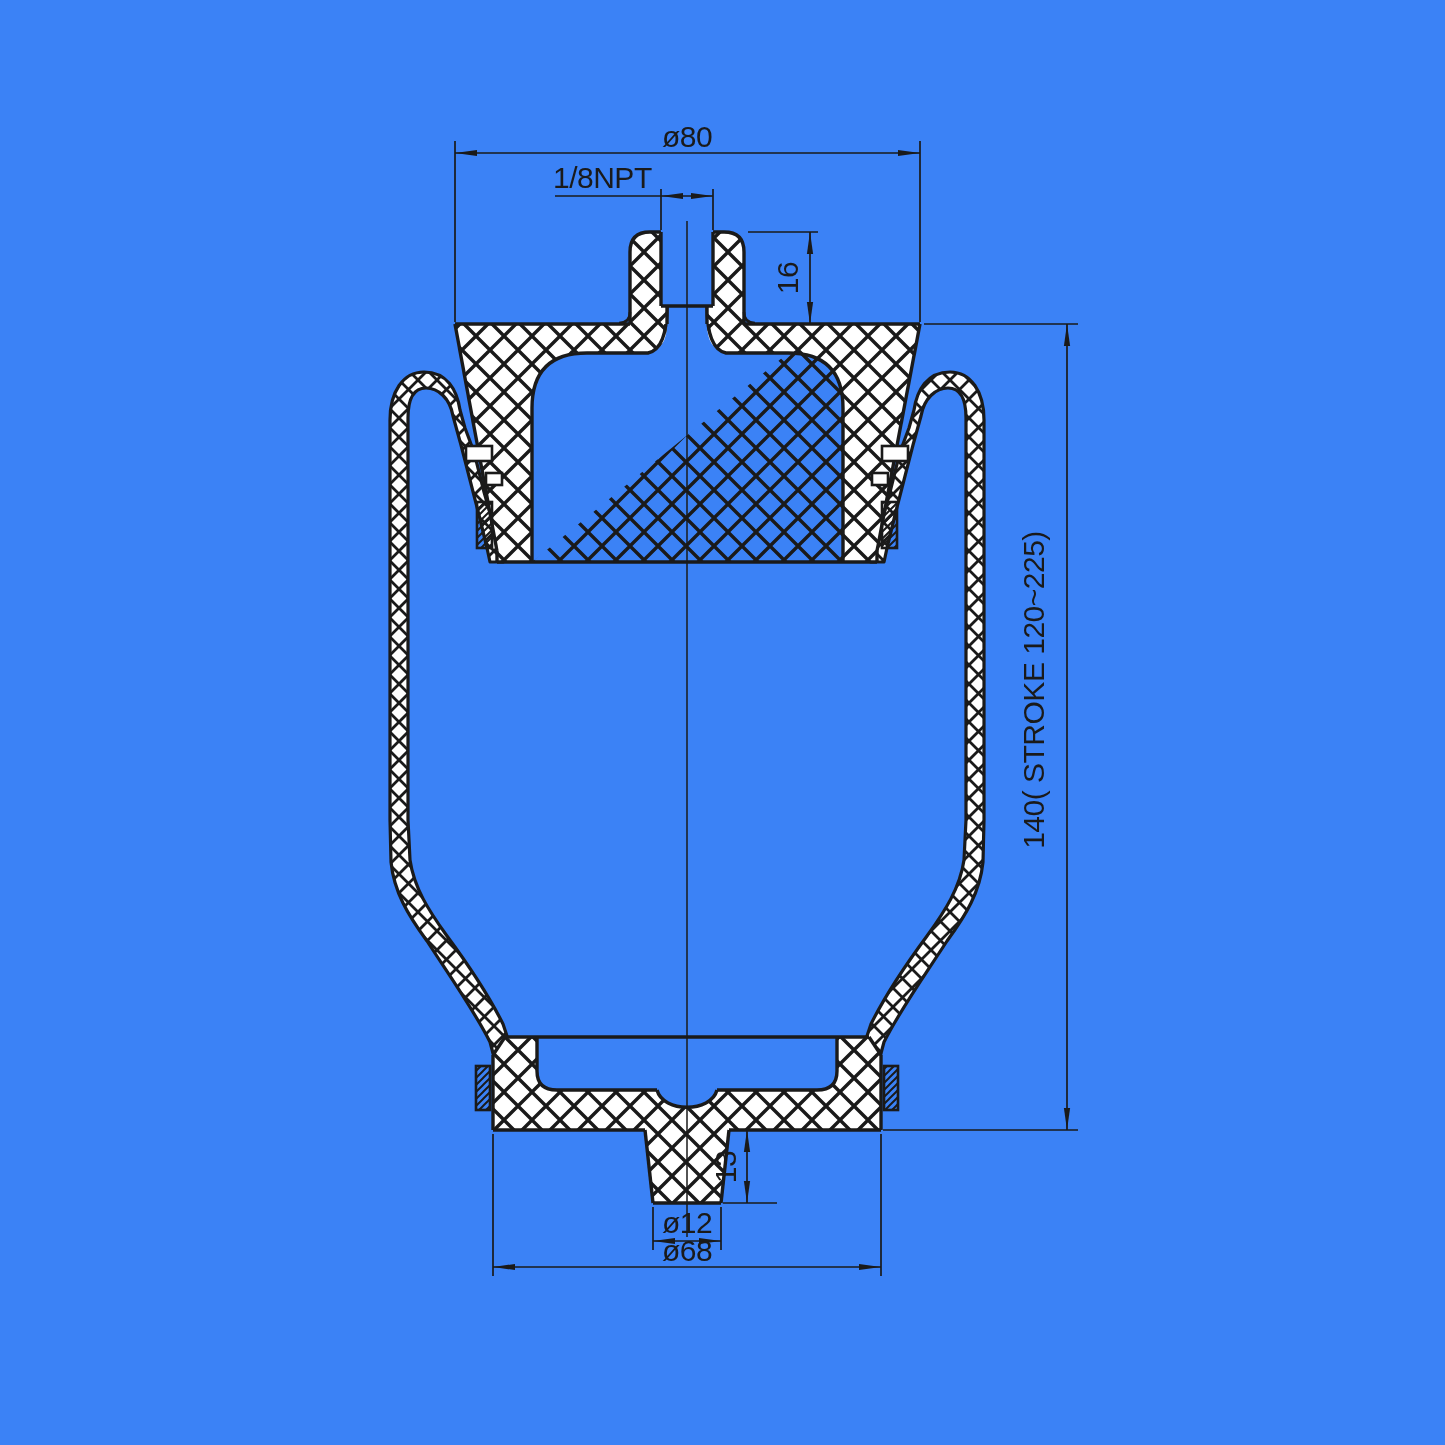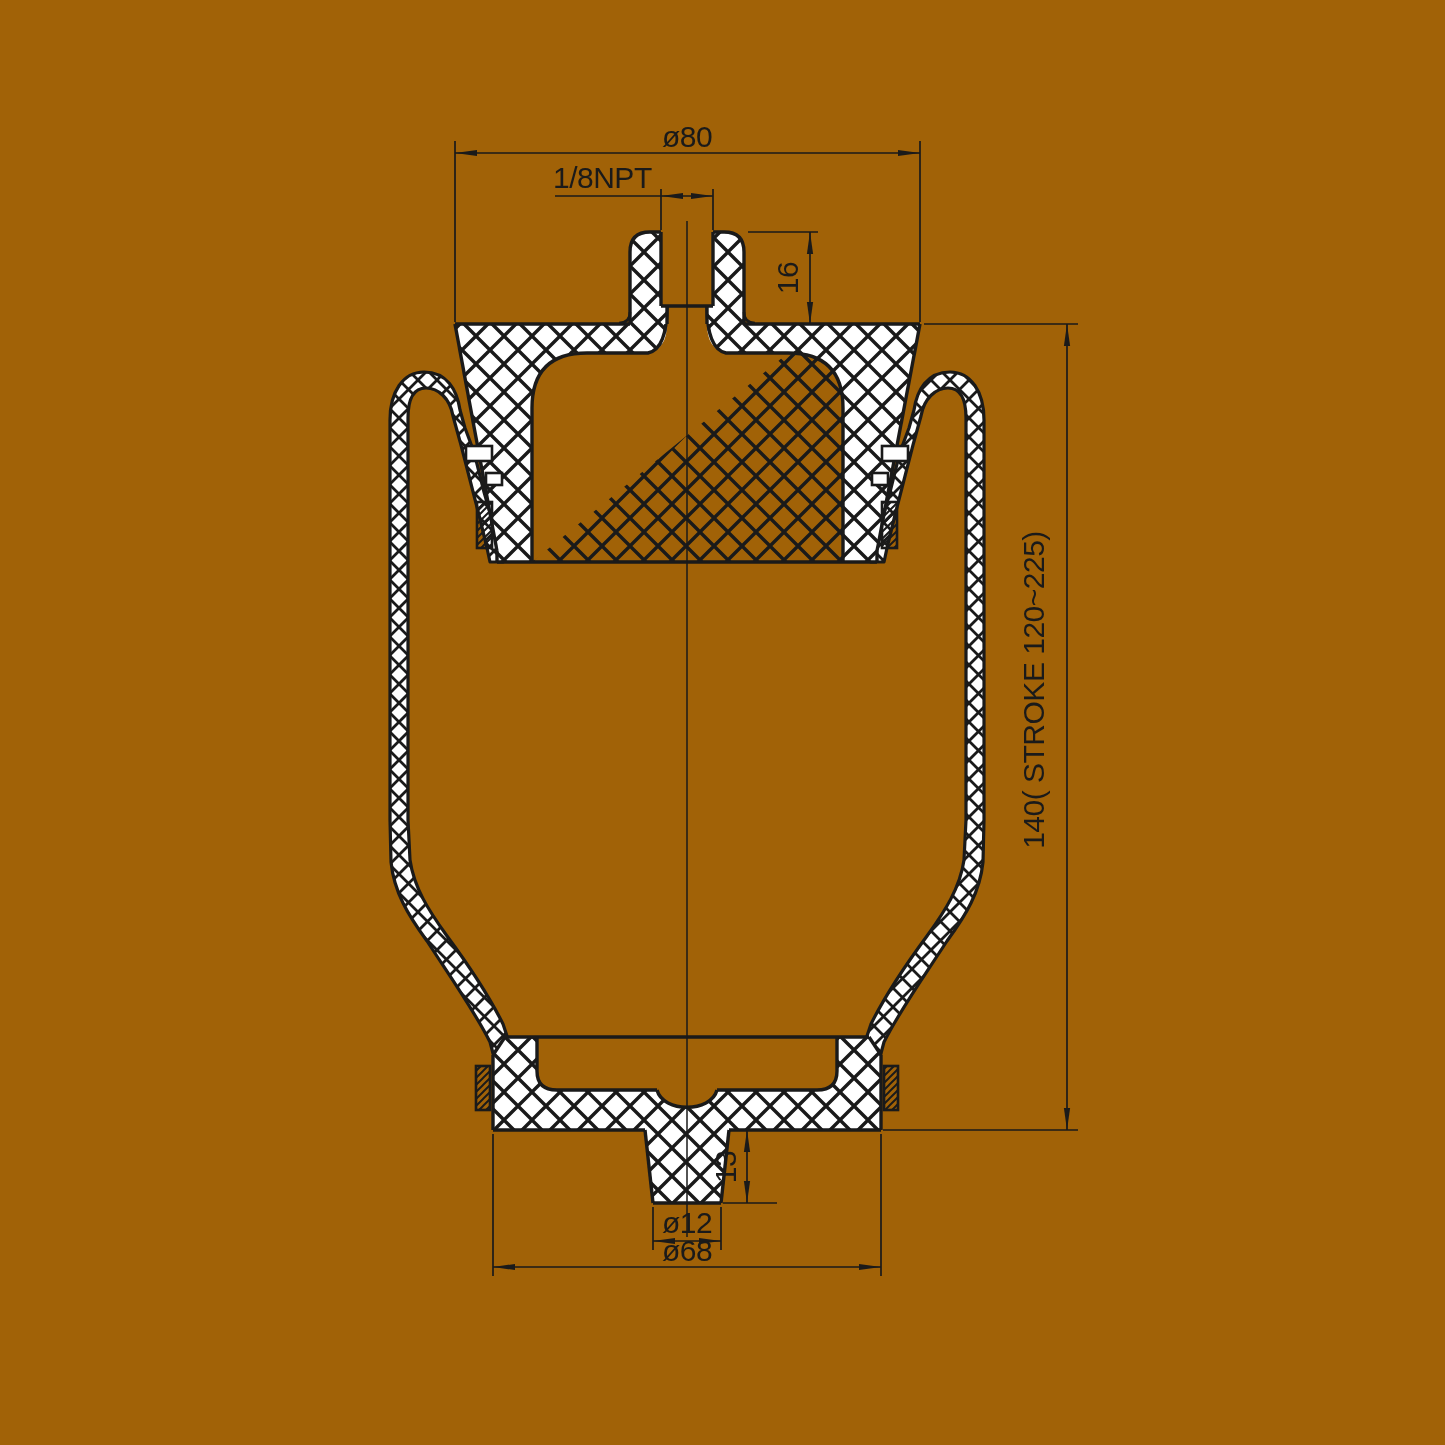--- a/index.html
+++ b/index.html
@@ -7,21 +7,21 @@
     padding: 0;
     background: #ffffff;
     width: 1445px;
     height: 1445px;
     font-family: "Liberation Sans", sans-serif;
   }
   #canvas {
     position: relative;
     width: 1445px;
     height: 1445px;
-    background: #a16207;
+    background: #3b82f6;
     overflow: hidden;
   }
   svg { display: block; }
   .outline  { fill: none; stroke: #1a1a1a; stroke-width: 3.4; stroke-linecap: butt; stroke-linejoin: round; }
   .outline2 { fill: none; stroke: #1a1a1a; stroke-width: 2.6; stroke-linejoin: round; }
   .thin     { fill: none; stroke: #1a1a1a; stroke-width: 1.7; }
   .cline    { fill: none; stroke: #1a1a1a; stroke-width: 1.5; }
   .dimtext  {
     fill: #1a1a1a;
     font-family: "Liberation Sans", sans-serif;

